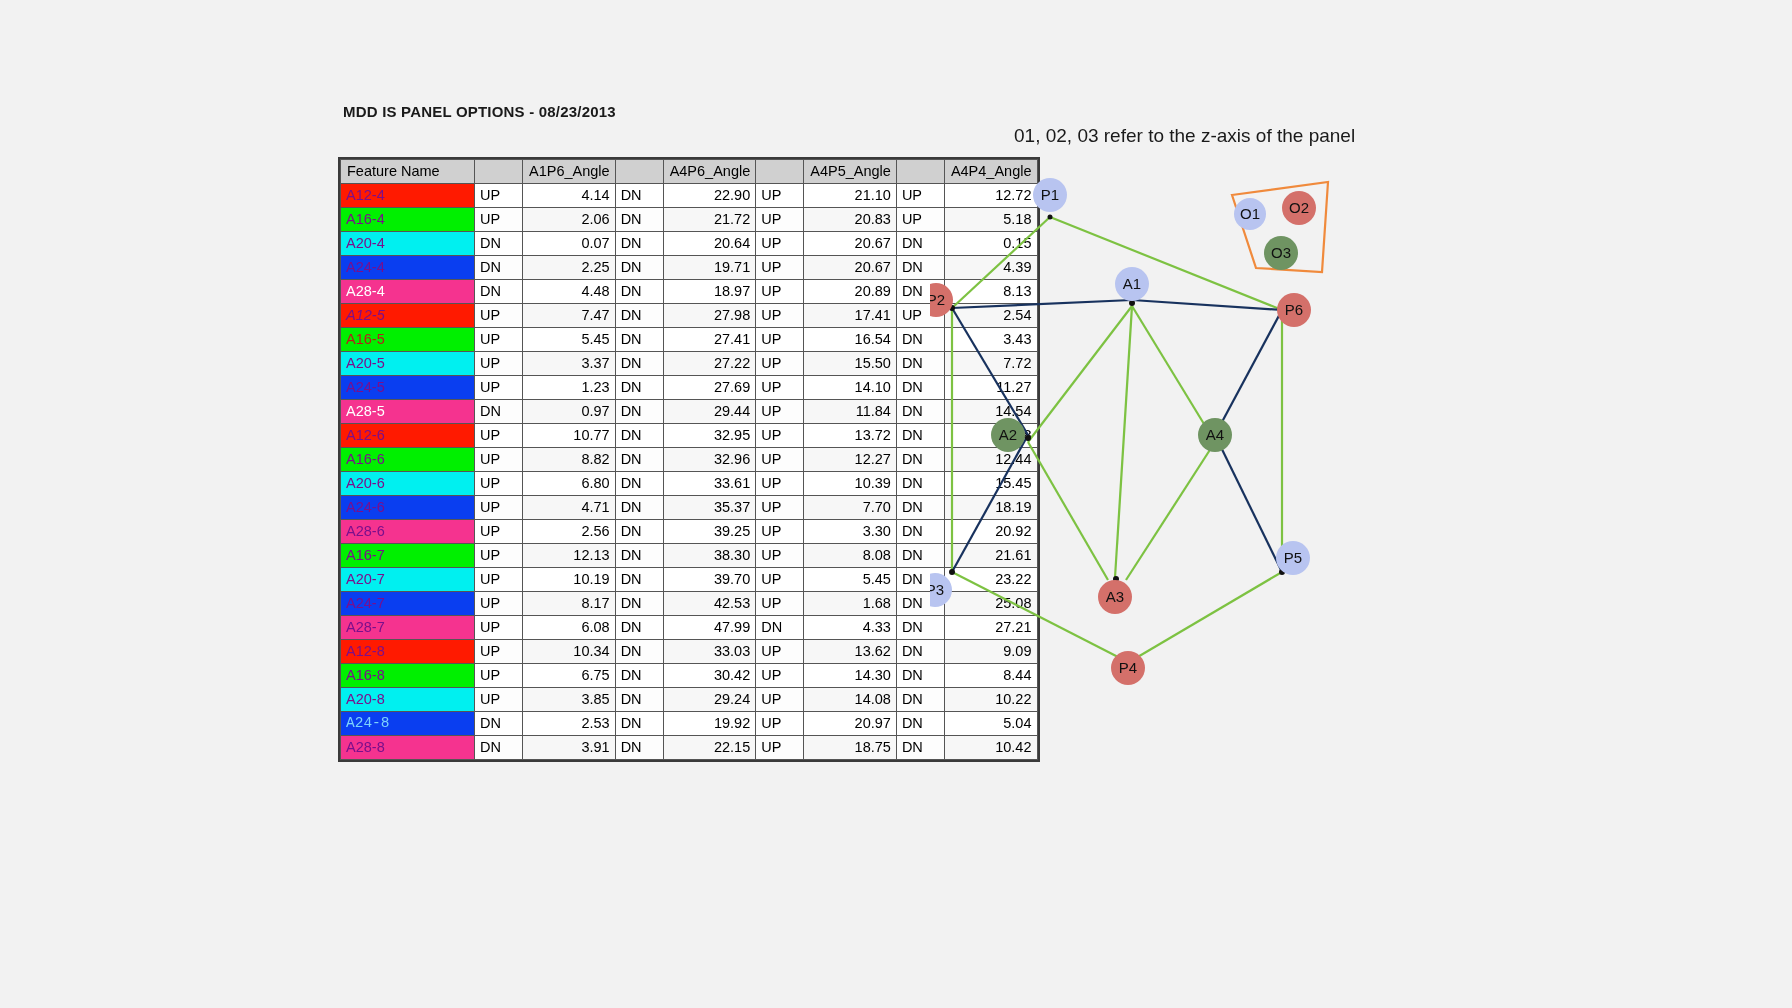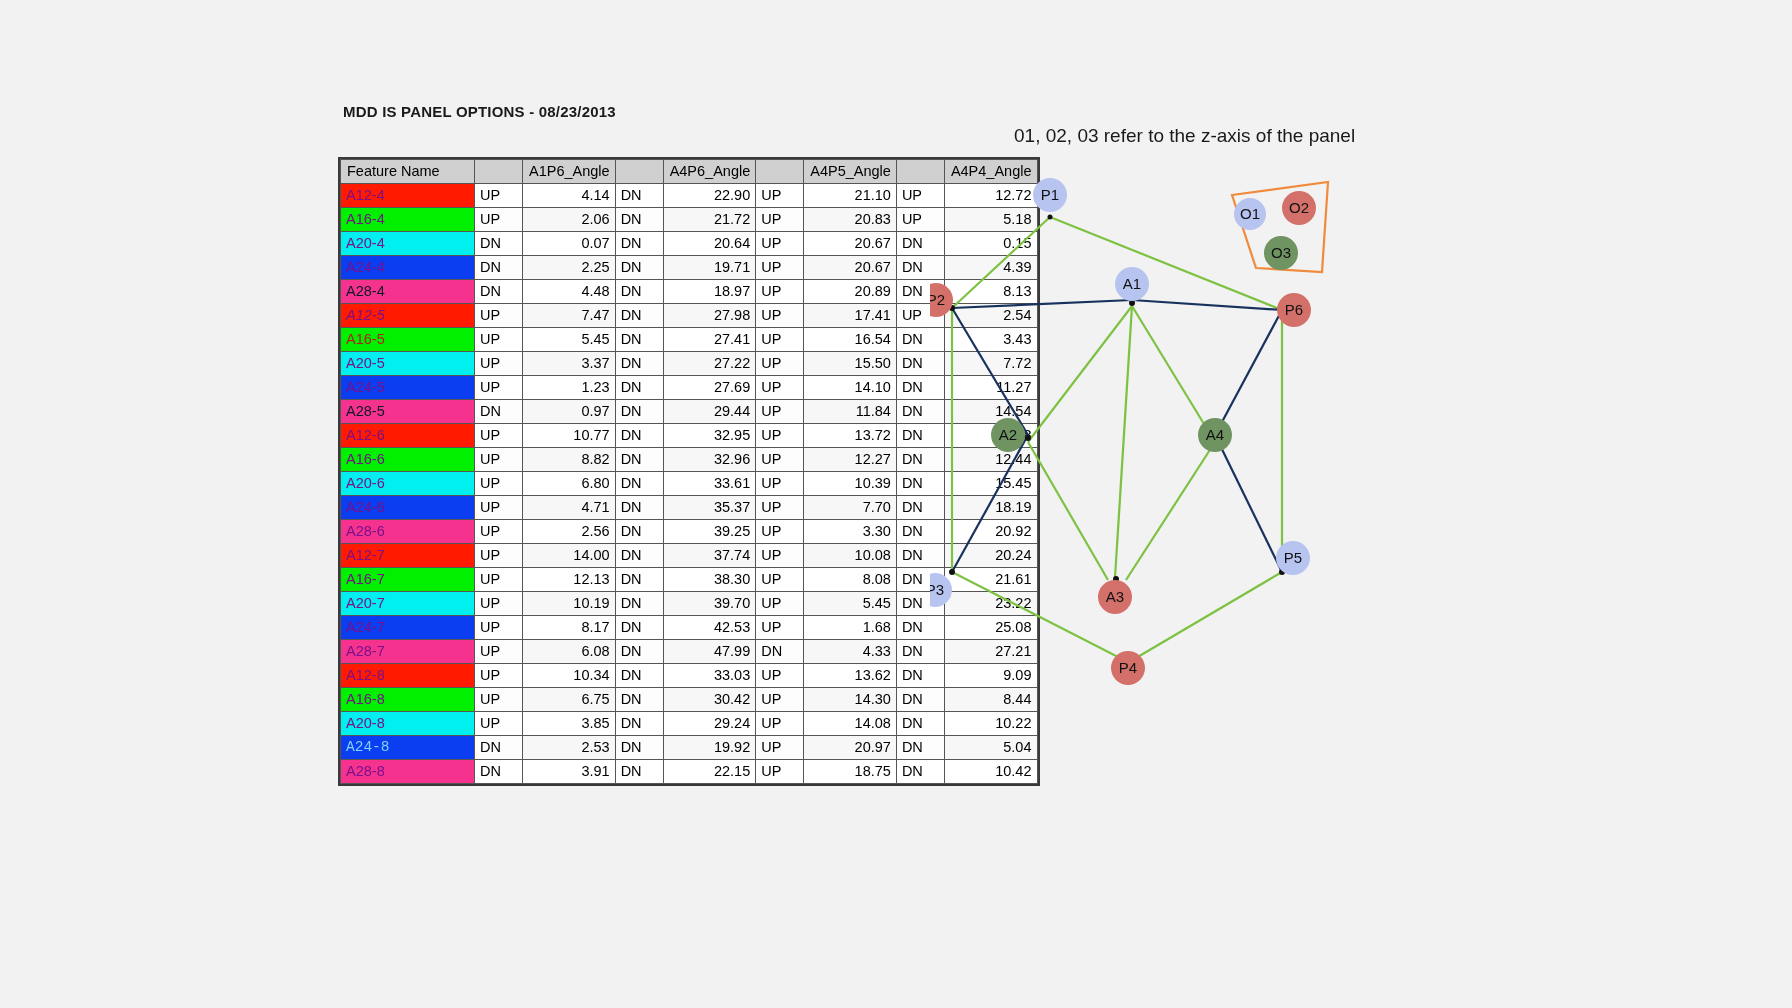--- a/index.html
+++ b/index.html
@@ -173,21 +173,21 @@
             <td class="dir">DN</td>
             <td class="val">2.25</td>
             <td class="dir">DN</td>
             <td class="val">19.71</td>
             <td class="dir">UP</td>
             <td class="val">20.67</td>
             <td class="dir">DN</td>
             <td class="val">4.39</td>
           </tr>
           <tr>
-            <td class="name" style="background: rgb(245, 51, 143); color: #0f172a;">A28-4</td>
+            <td class="name" style="background: rgb(245, 51, 143); color: #ffffff;">A28-4</td>
             <td class="dir">DN</td>
             <td class="val">4.48</td>
             <td class="dir">DN</td>
             <td class="val">18.97</td>
             <td class="dir">UP</td>
             <td class="val">20.89</td>
             <td class="dir">DN</td>
             <td class="val">8.13</td>
           </tr>
           <tr>
@@ -228,21 +228,21 @@
             <td class="dir">UP</td>
             <td class="val">1.23</td>
             <td class="dir">DN</td>
             <td class="val">27.69</td>
             <td class="dir">UP</td>
             <td class="val">14.10</td>
             <td class="dir">DN</td>
             <td class="val">11.27</td>
           </tr>
           <tr>
-            <td class="name" style="background: rgb(245, 51, 143); color: #0f172a;">A28-5</td>
+            <td class="name" style="background: rgb(245, 51, 143); color: #ffffff;">A28-5</td>
             <td class="dir">DN</td>
             <td class="val">0.97</td>
             <td class="dir">DN</td>
             <td class="val">29.44</td>
             <td class="dir">UP</td>
             <td class="val">11.84</td>
             <td class="dir">DN</td>
             <td class="val">14.54</td>
           </tr>
           <tr>
@@ -292,31 +292,20 @@
           <tr>
             <td class="name" style="background: rgb(245, 51, 143); color: rgb(122, 15, 140);">A28-6</td>
             <td class="dir">UP</td>
             <td class="val">2.56</td>
             <td class="dir">DN</td>
             <td class="val">39.25</td>
             <td class="dir">UP</td>
             <td class="val">3.30</td>
             <td class="dir">DN</td>
             <td class="val">20.92</td>
-          </tr>
-          <tr>
-            <td class="name" style="background: rgb(255, 26, 0); color: rgb(122, 15, 140);">A12-7</td>
-            <td class="dir">UP</td>
-            <td class="val">14.00</td>
-            <td class="dir">DN</td>
-            <td class="val">37.74</td>
-            <td class="dir">UP</td>
-            <td class="val">10.08</td>
-            <td class="dir">DN</td>
-            <td class="val">20.24</td>
           </tr>
           <tr>
             <td class="name" style="background: rgb(0, 240, 0); color: rgb(122, 15, 140);">A16-7</td>
             <td class="dir">UP</td>
             <td class="val">12.13</td>
             <td class="dir">DN</td>
             <td class="val">38.30</td>
             <td class="dir">UP</td>
             <td class="val">8.08</td>
             <td class="dir">DN</td>

